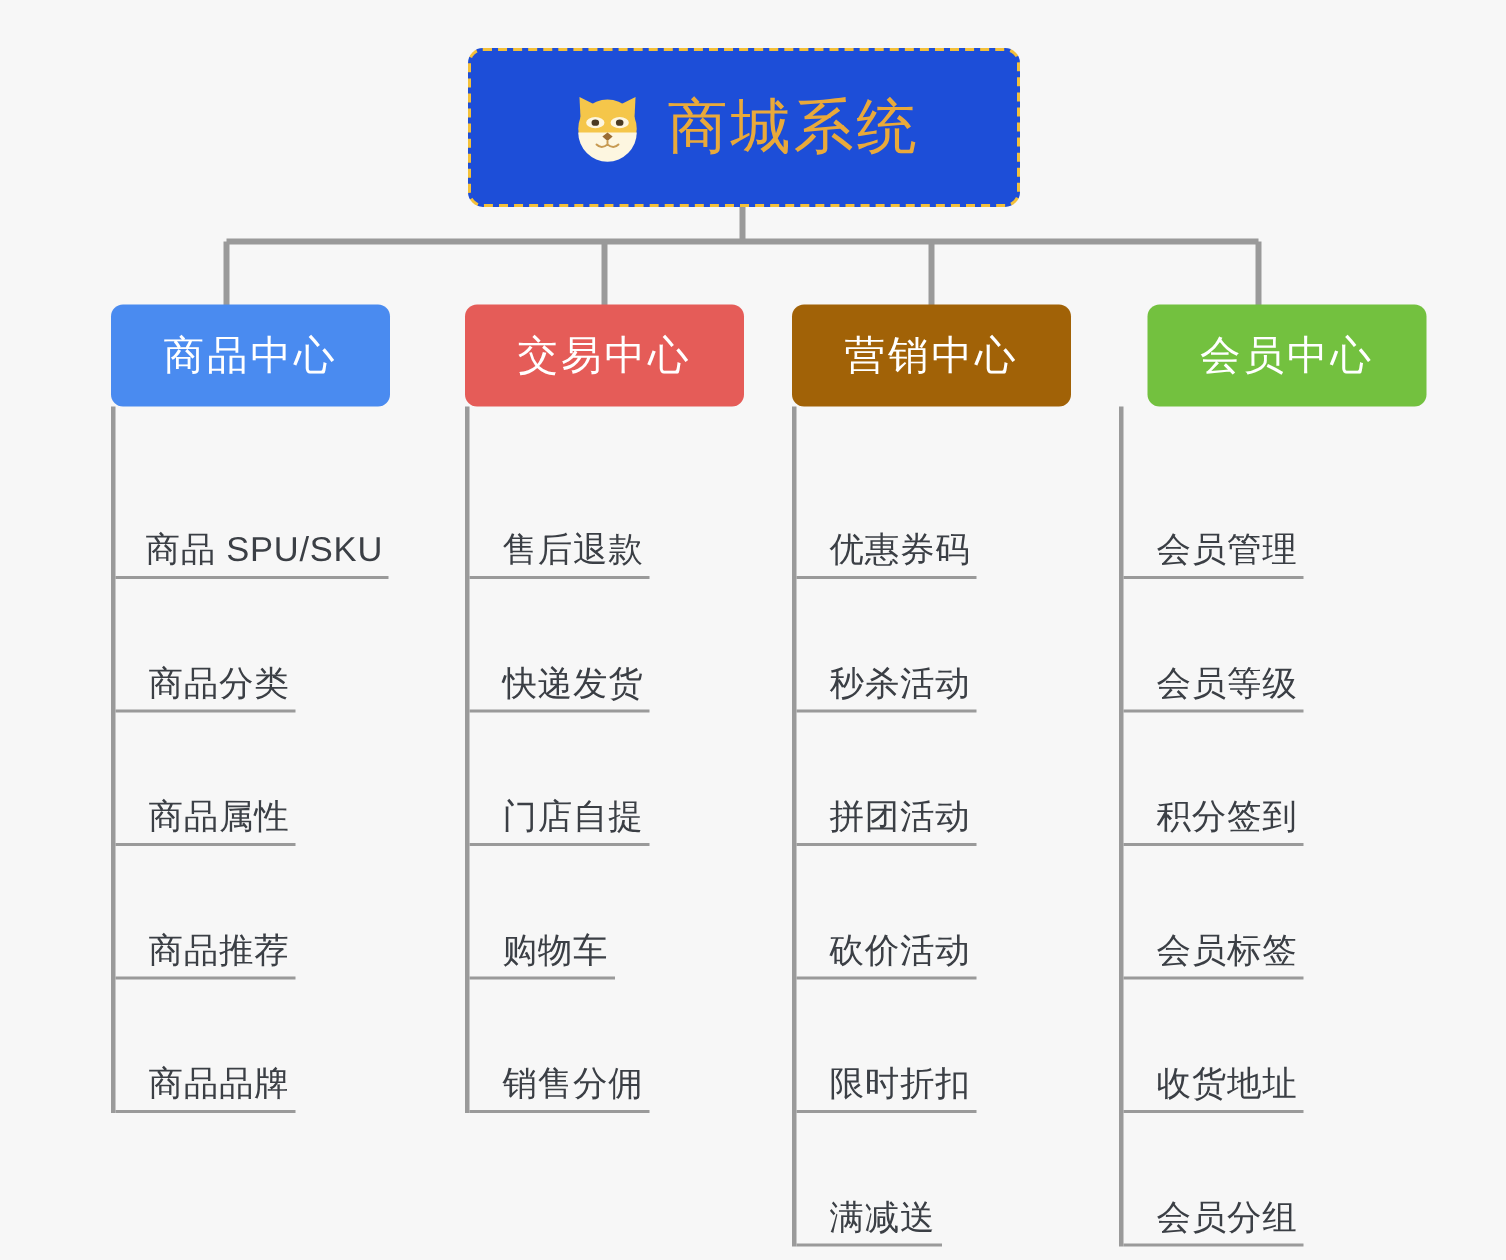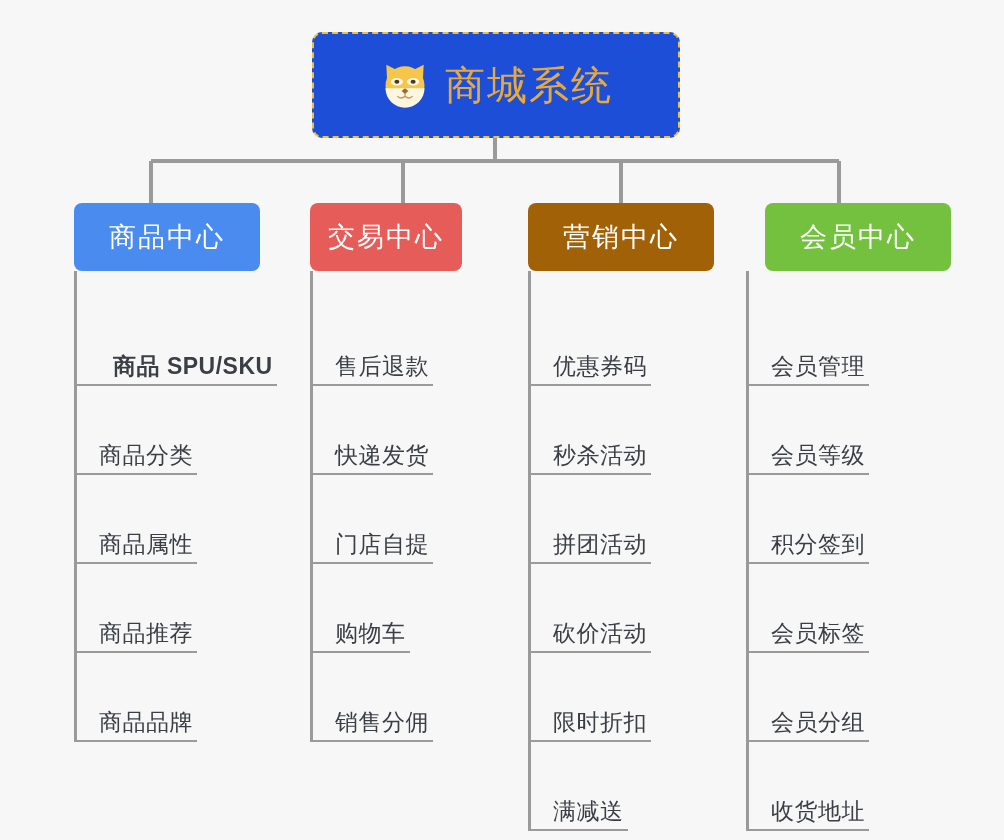--- a/index.html
+++ b/index.html
@@ -75,21 +75,21 @@
     border-radius: 8px;
     display: flex;
     align-items: center;
     justify-content: center;
     color: #ffffff;
     font-size: 27px;
     letter-spacing: 2px;
     box-sizing: border-box;
   }
   .col-0 .cat-box { width: 186px; }
-  .col-1 .cat-box { width: 152px; }
+  .col-1 .cat-box { width: 186px; }
   .col-2 .cat-box { width: 186px; }
   .col-3 .cat-box { width: 186px; margin-left: 19px; }
 
   
   .leaf-list {
     position: relative;
     margin-top: 0;
     padding-top: 26px;
     padding-left: 13px;
     border-left: 3px solid #9a9a9a;
@@ -107,21 +107,21 @@
     font-size: 23px;
     color: #3b3f45;
     line-height: 1;
     padding: 0 4px 6px 22px;
     border-bottom: 2px solid #9a9a9a;
     margin-left: -13px;
     box-sizing: border-box;
     white-space: nowrap;
     letter-spacing: 0.5px;
   }
-  .leaf-item.wide .leaf-label { padding-left: 36px; font-weight: bold; }
+  .leaf-item.wide .leaf-label { padding-left: 20px; }
 </style>
 </head>
 <body>
 
 <div id="canvas">
 
   <svg id="connectors" viewBox="0 0 1004 840" xmlns="http://www.w3.org/2000/svg">
 
     <line x1="495" y1="138" x2="495" y2="161" stroke="#9a9a9a" stroke-width="4"></line>
 
@@ -240,21 +240,21 @@
       <div class="leaf-item">
         <span class="leaf-label">会员等级</span>
       </div>
       <div class="leaf-item">
         <span class="leaf-label">积分签到</span>
       </div>
       <div class="leaf-item">
         <span class="leaf-label">会员标签</span>
       </div>
       <div class="leaf-item">
+        <span class="leaf-label">收货地址</span>
+      </div>
+      <div class="leaf-item">
         <span class="leaf-label">会员分组</span>
       </div>
-      <div class="leaf-item">
-        <span class="leaf-label">收货地址</span>
-      </div>
     </div>
   </div>
 
 </div>
 
 </body></html>

